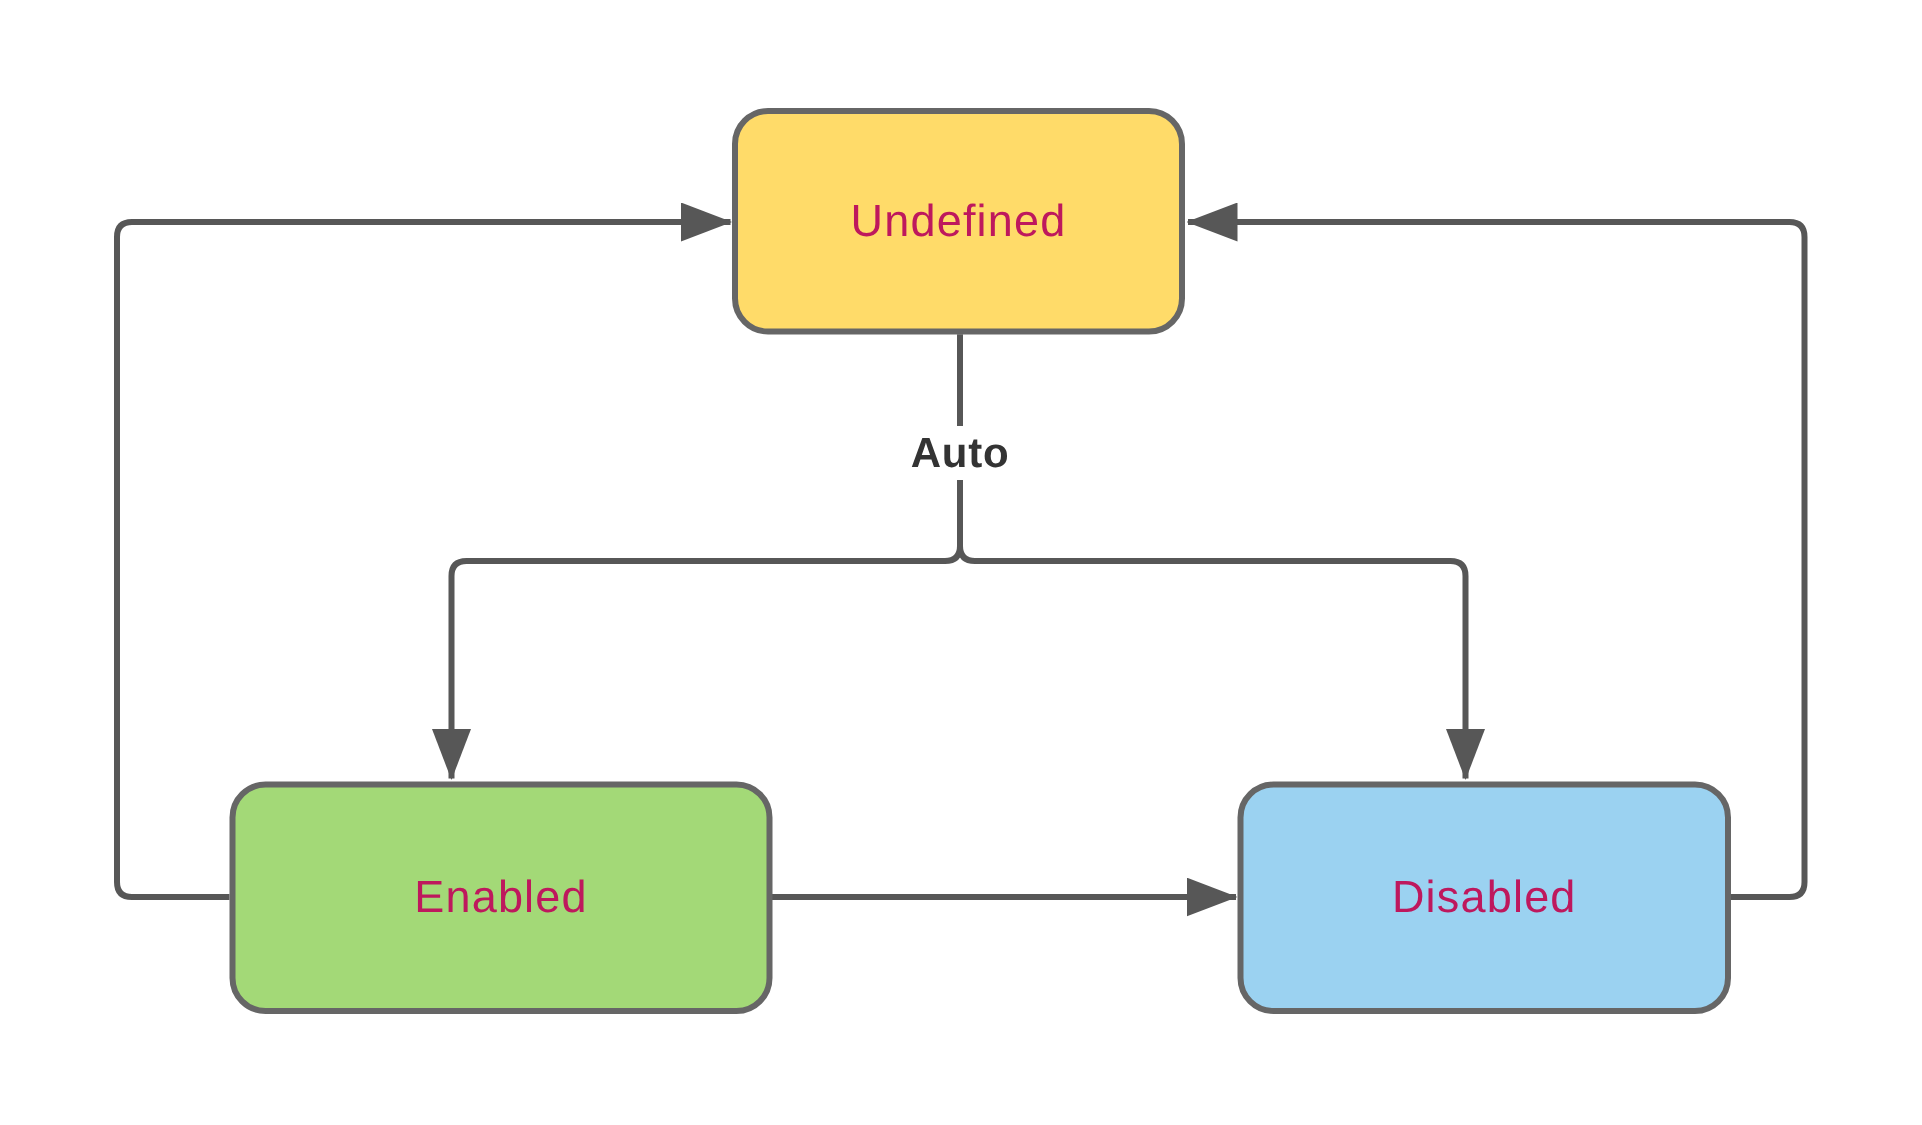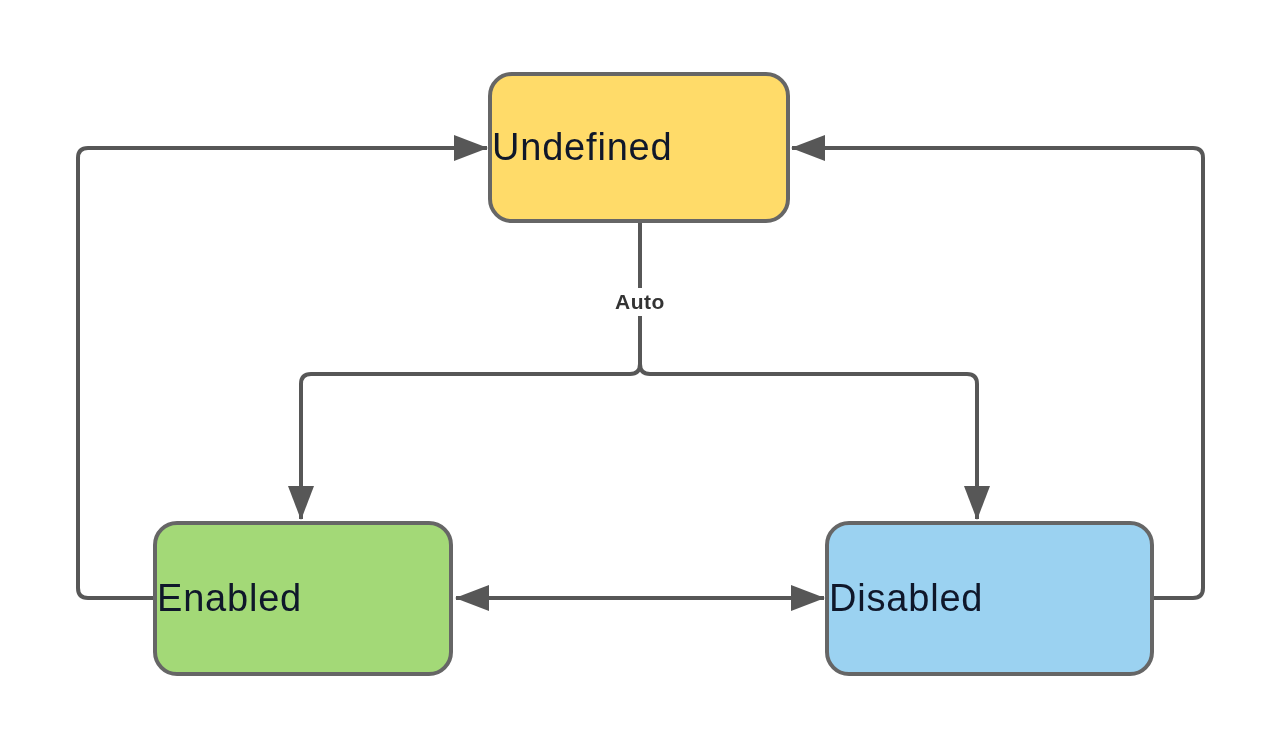--- a/index.html
+++ b/index.html
@@ -25,53 +25,53 @@
     stroke-width: 4;
     fill: none;
   }
   .node {
     position: absolute;
     box-sizing: border-box;
     border: 4.5px solid #666666;
     border-radius: 24px;
     display: flex;
     align-items: center;
-    justify-content: flex-start;
-    color: #0f172a;
-    font-size: 38px;
+    justify-content: center;
+    color: #be185d;
+    font-size: 30px;
     letter-spacing: 0.8px;
   }
   .node-undefined {
     left: 488px;
     top: 72px;
     width: 302px;
     height: 151px;
     background: #FFDB69;
   }
   .node-enabled {
     left: 153px;
     top: 521px;
-    width: 300px;
+    width: 362px;
     height: 155px;
     background: #A3D977;
   }
   .node-disabled {
     left: 825px;
     top: 521px;
     width: 329px;
     height: 155px;
     background: #9BD2F1;
   }
   .edge-label {
     position: absolute;
     left: 640px;
     top: 302px;
     transform: translate(-50%, -50%);
     font-weight: bold;
-    font-size: 21px;
+    font-size: 28px;
     color: #333333;
     background: #ffffff;
     padding: 2px 8px;
     letter-spacing: 0.5px;
   }
 </style>
 </head>
 <body>
 
 <div class="canvas">

